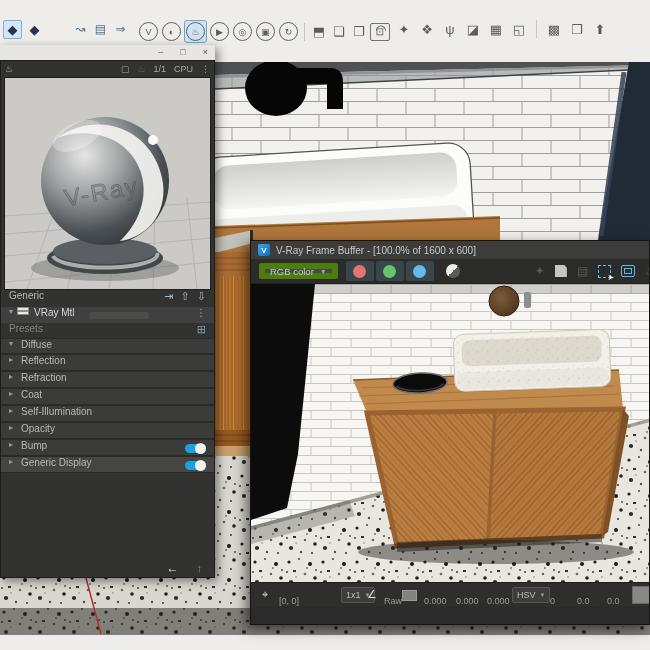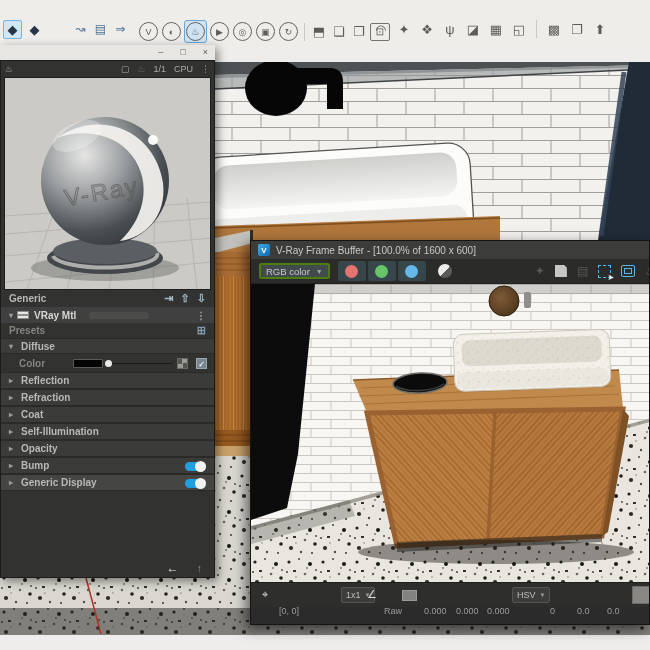--- a/index.html
+++ b/index.html
@@ -46,22 +46,22 @@
   .ae-titlebar { height:15px; background:#e8e6e2; display:flex; align-items:center;
                  justify-content:flex-end; gap:17px; padding-right:7px; font-size:9px; color:#5a5a58; }
   .ae-titlebar span { line-height:9px; }
   .ae-body { height:518px; background:#323230; border:1px solid #1c1c1b; display:flex; flex-direction:column; }
   .ae-prevhdr { height:16px; display:flex; align-items:center; color:#a9a9a5; font-size:9px; padding:0 4px; }
   .ae-prevhdr .right { margin-left:auto; display:flex; align-items:center; gap:8px; }
   .ae-prevhdr .dim { color:#6e6e6a; }
   .ae-preview { height:213px; margin:0 3px; background:#cbcac6; border:1px solid #1e1e1d; overflow:hidden; }
   .ae-preview svg { display:block; }
 
-  .ae-row { position:relative; display:flex; align-items:center; font-size:10px; color:#b9b8b4;
-            padding:0 8px; flex:none;font-weight:bold; }
+  .ae-row { position:relative; display:flex; font-size:10px; color:#b9b8b4;
+            padding:0 8px; flex:none; }
   .row-generic { height:17px; }
   .row-generic .gicons { margin-left:auto; display:flex; gap:7px; color:#9fb6c6; font-size:11px; }
   .row-mtl { height:16px; background:#404040; color:#d8d7d4; }
   .row-mtl .arrow { font-size:8px; color:#9a9a96; margin-right:4px; }
   .mtl-swatch { width:12px; height:8px; margin-right:5px; border:1px solid #8a8a86;
                 background:repeating-linear-gradient(0deg,#e8e8e6 0 2px,#8d8d8b 2px 4px); }
   .mtl-pill { position:absolute; left:88px; top:5px; width:60px; height:7px; background:#4c4c4a;
               border-radius:3px; }
   .row-mtl .kebab { margin-left:auto; color:#a5a5a1; font-size:10px; }
   .row-presets { height:15px; color:#85847f; }
@@ -98,42 +98,42 @@
                padding-left:7px; font-size:10px; color:#c9c9c6; }
   .vfb-logo { width:12px; height:12px; border-radius:2px; background:linear-gradient(135deg,#38aeea,#1568ae);
               color:#fff; font-size:8px; font-weight:bold; display:flex; align-items:center; justify-content:center; }
   .vfb-menu { height:19px; background:#2a2a29; display:flex; align-items:center; font-size:10px;
               color:#cfcfcc; border-bottom:1px solid #222; }
   .vfb-menu .mi { padding:0 9px; }
   .vfb-menu .right { margin-left:auto; color:#b9b9b6; padding-right:0; white-space:nowrap; width:42px;
                      overflow:hidden; }
   .vfb-tools { height:25px; background:#2b2b2a; display:flex; align-items:center; padding-left:8px;
                border-bottom:1px solid #1f1f1e; overflow:hidden; }
-  .combo { height:16px; background:#414a4d; border:2px solid #4d7c0f; border-radius:2px; color:#cacac7;
+  .combo { height:16px; background:#414a4d; border:6px solid #4d7c0f; border-radius:2px; color:#cacac7;
            font-size:9.5px; display:flex; align-items:center; padding:0 5px; gap:6px; }
   .combo .arr { font-size:7px; color:#9fa5a8; }
   .chanbtn { width:28px; height:20px; background:#37464b; border-radius:2px; margin-left:2px;
              display:flex; align-items:center; justify-content:center; }
   .dot { width:13px; height:13px; border-radius:50%; }
   .halfcirc { width:14px; height:14px; border-radius:50%; margin-left:12px;
               background:linear-gradient(135deg,#ececea 50%, #5a5a58 50%); }
   .vfb-tools .ricons { margin-left:auto; display:flex; align-items:center; gap:10px; margin-right:-7px; }
   .ric { font-size:12px; color:#747472; }
   .ric.dim { color:#575755; }
   .floppy { width:12px; height:12px; background:#c6c6c4;
             clip-path:polygon(0 0, 78% 0, 100% 22%, 100% 100%, 0 100%); position:relative; }
   .marquee { width:13px; height:13px; border:1.5px dashed #53b9ef; position:relative; }
   .marquee::after { content:"➤"; position:absolute; right:-4px; bottom:-5px; color:#f2f2f0; font-size:8px; }
   .region { width:14px; height:12px; border:1.5px solid #53b9ef; border-radius:2px; display:flex;
             align-items:center; justify-content:center; }
   .region::after { content:""; width:6px; height:4px; border:1px solid #53b9ef; display:block; }
   .render-svg { display:block; }
   .vfb-status { height:25px; background:#2e2e2d; border-top:1px solid #1f1f1e; position:relative;
                 font-size:9px; color:#9b9b98; }
-  .vfb-status .abs { position:absolute; top:23px; }
+  .vfb-status .abs { position:absolute; top:13px; }
   .minicombo { position:absolute; top:4px; height:16px; background:#3d3d3c; border:1px solid #555553;
                border-radius:2px; color:#bdbdba; font-size:9px; display:flex; align-items:center;
                gap:4px; padding:0 4px; }
   .minicombo .arr { font-size:6px; color:#9a9a97; }
   .rawswatch { position:absolute; top:7px; width:15px; height:11px; background:#828280; border:1px solid #9a9a98; }
   .pbtn { position:absolute; right:-3px; top:3px; width:20px; height:18px; background:#888783;
           border:1px solid #6a6a66; }
 </style>
 </head>
 <body>
@@ -329,28 +329,20 @@
         <span class="kebab">⋮</span>
       </div>
       <div class="ae-row row-presets">
         <span>Presets</span>
         <span class="picon">⊞</span>
       </div>
 
       <div class="ae-row sec">
         <span class="arrow">▾</span>
         <span>Diffuse</span>
-      </div>
-      <div class="ae-row row-color">
-        <span>Color</span>
-        <span class="cswatch"></span>
-        <span class="ctrack"></span>
-        <span class="cknob"></span>
-        <span class="cchecker"></span>
-        <span class="ccheck">✓</span>
       </div>
       <div class="ae-row sec sec17">
         <span class="arrow">▸</span>
         <span>Reflection</span>
       </div>
       <div class="ae-row sec sec17">
         <span class="arrow">▸</span>
         <span>Refraction</span>
       </div>
       <div class="ae-row sec sec17">

